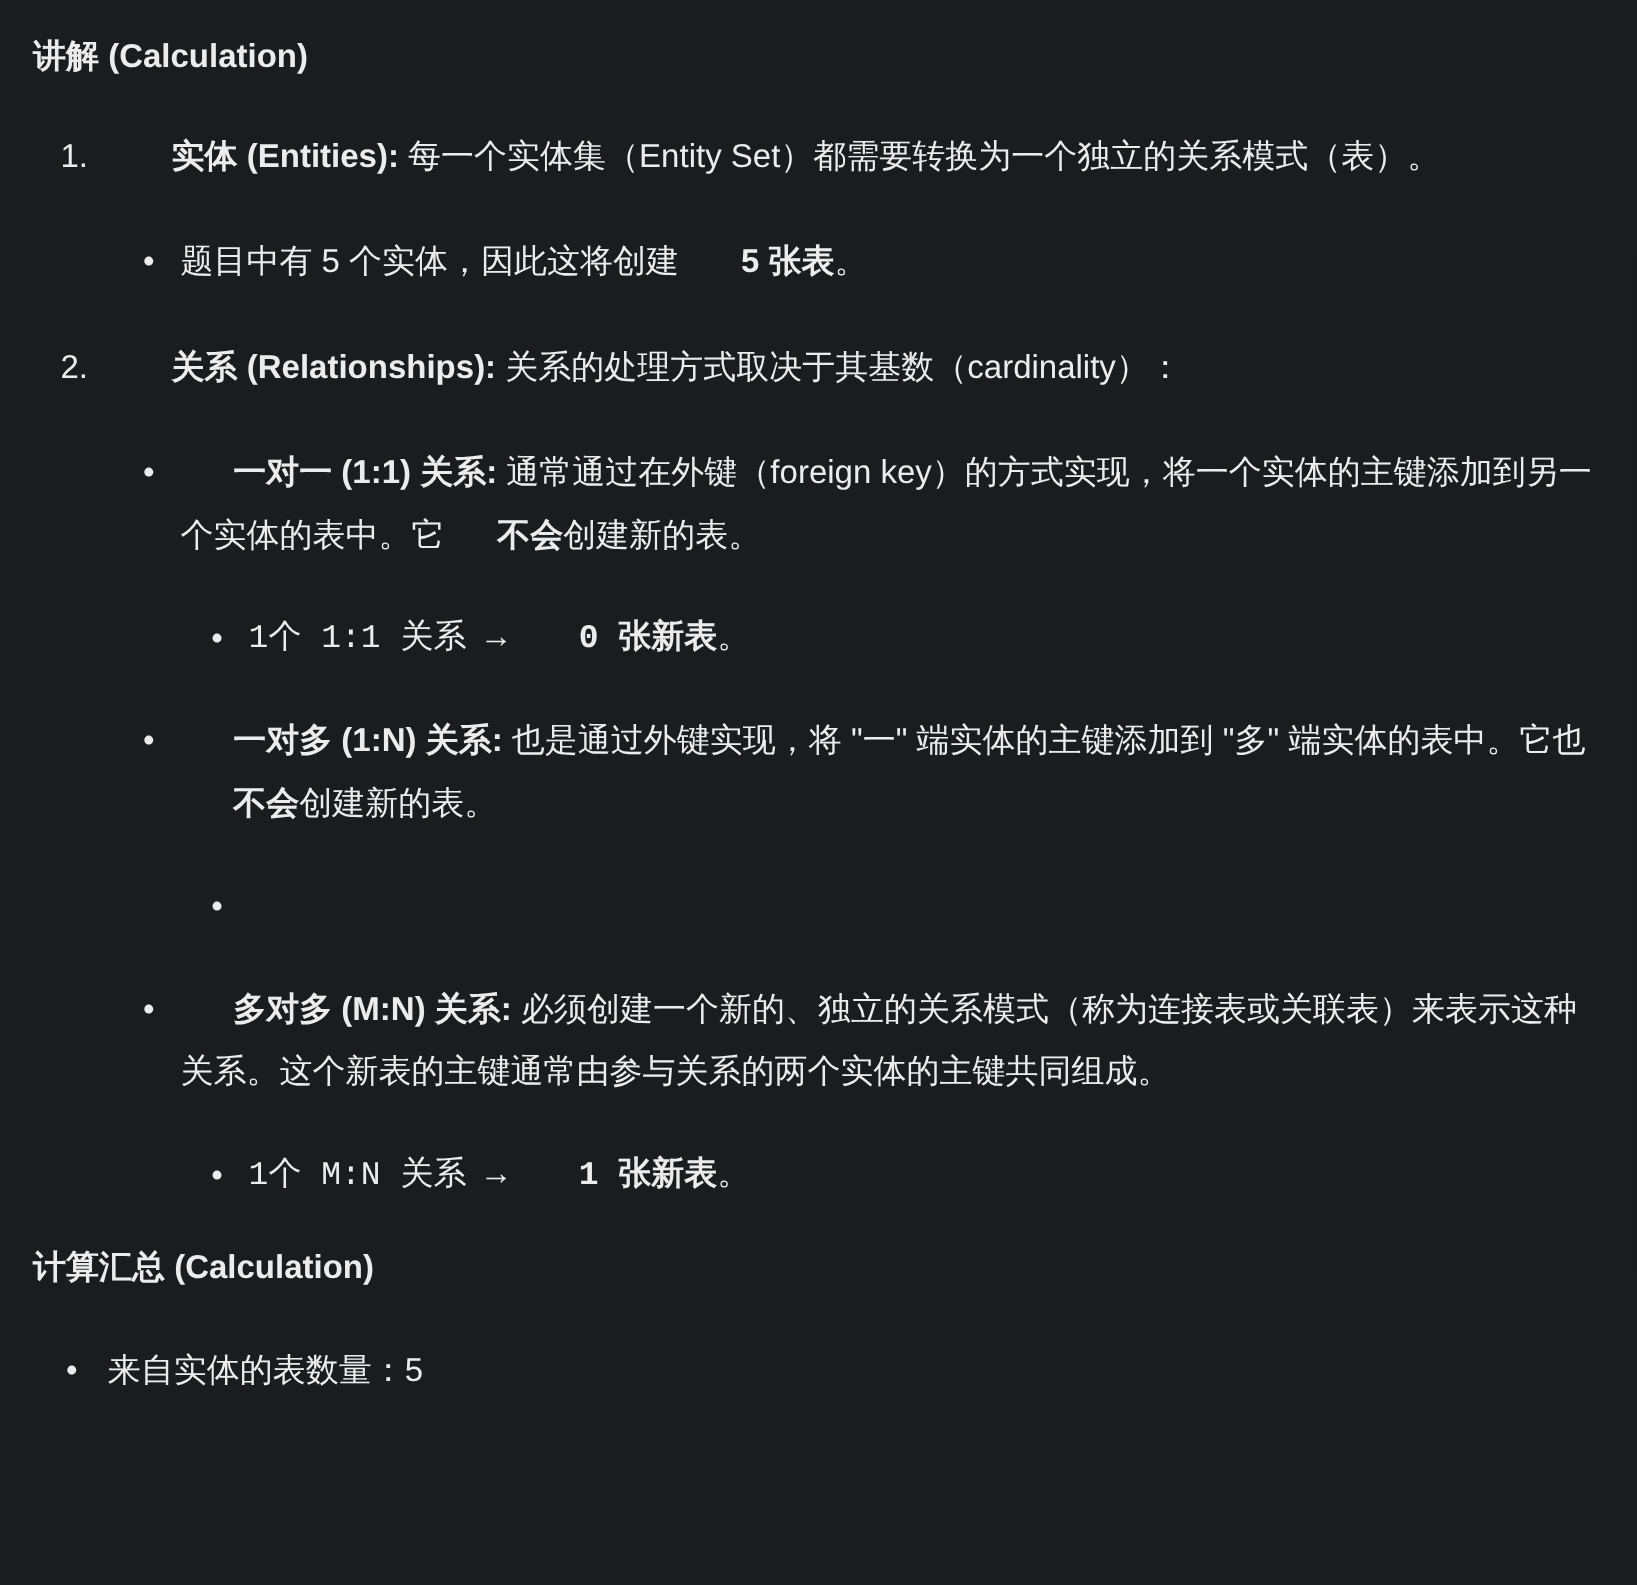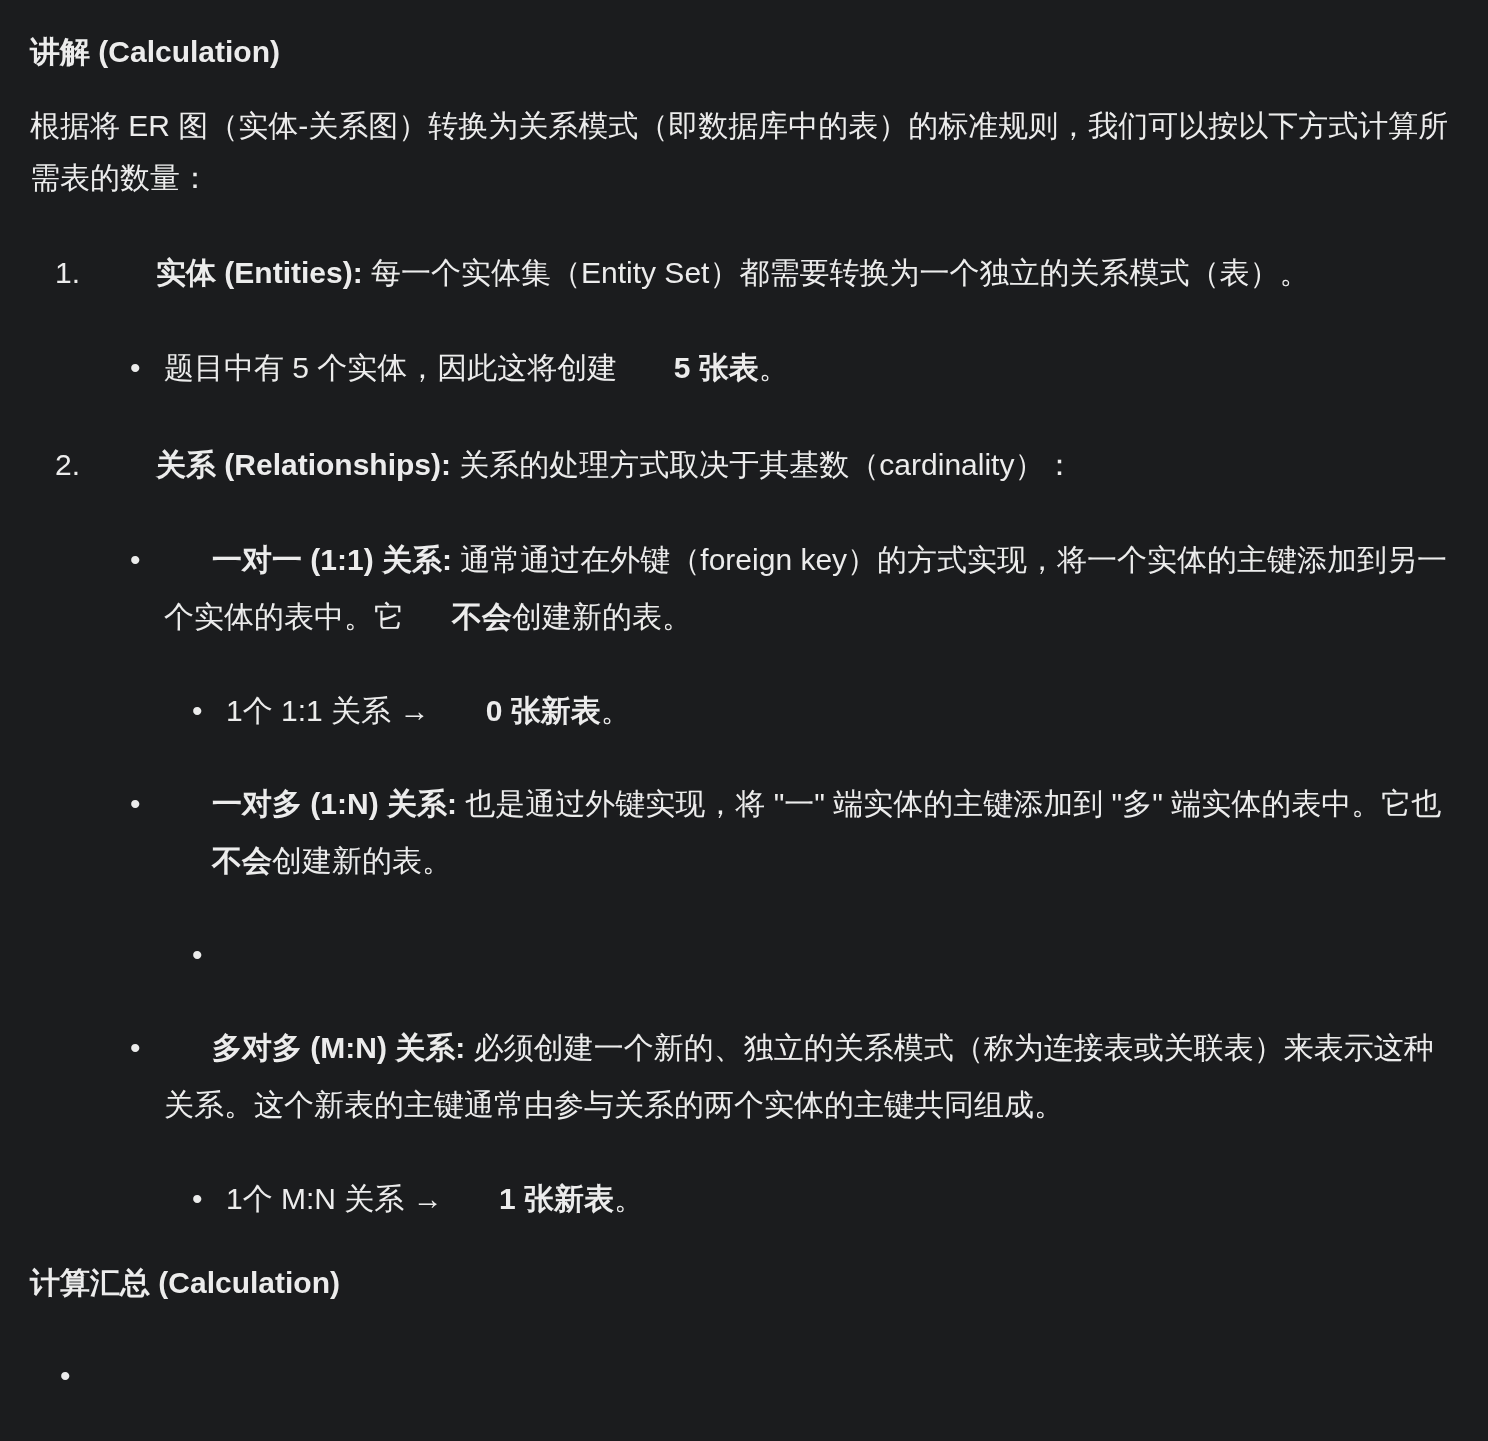--- a/index.html
+++ b/index.html
@@ -57,35 +57,34 @@
     display: flex;
     margin-top: 40px;
   }
   .ul3-item .bullet {
     min-width: 14px;
     margin-left: 28px;
     margin-right: 20px;
     line-height: 52px;
     flex-shrink: 0;
   }
-  .ul3-item .item-text { line-height: 52px; }
+  .ul3-item .item-text { line-height: 52px; font-family: Liberation Mono, monospace; }
   .calc-heading { margin-top: 36px; }
   .calc-list .ul2-item { margin-top: 42px; }
   .calc-list .ul2-item .bullet {
     margin-left: 30px;
     margin-right: 22px;
   }
 </style>
 </head>
 <body>
 
 <div>
   <div class="heading">讲解 (Calculation)</div>
 
-  <div class="para"><span>根据将 ER 图（实体-关系图）转换为关系模式（即数据库中的表）的标准规则，我们可以按以下方式计算所需表的数量：</span></div>
 
   <div>
 
     <div class="ol-item">
       <div class="ol-num">1.</div>
       <div class="ol-body">
         <div class="item-text"><span class="b">实体 (Entities):</span><span> 每一个实体集（Entity Set）都需要转换为一个独立的关系模式（表）。</span></div>
         <div class="ul2-item">
           <div class="bullet">•</div>
           <div class="item-text"><span>题目中有 5 个实体，因此这将创建 </span><span class="b">5 张表</span><span>。</span></div>
@@ -134,16 +133,17 @@
     </div>
   </div>
 </div>
 
 <div>
   <div class="heading calc-heading">计算汇总 (Calculation)</div>
 
   <div class="calc-list">
     <div class="ul2-item">
       <div class="bullet">•</div>
+      <div class="item-text"><span>来自实体的表数量：5</span></div>
     </div>
 
   </div>
 </div>
 
 </body></html>

